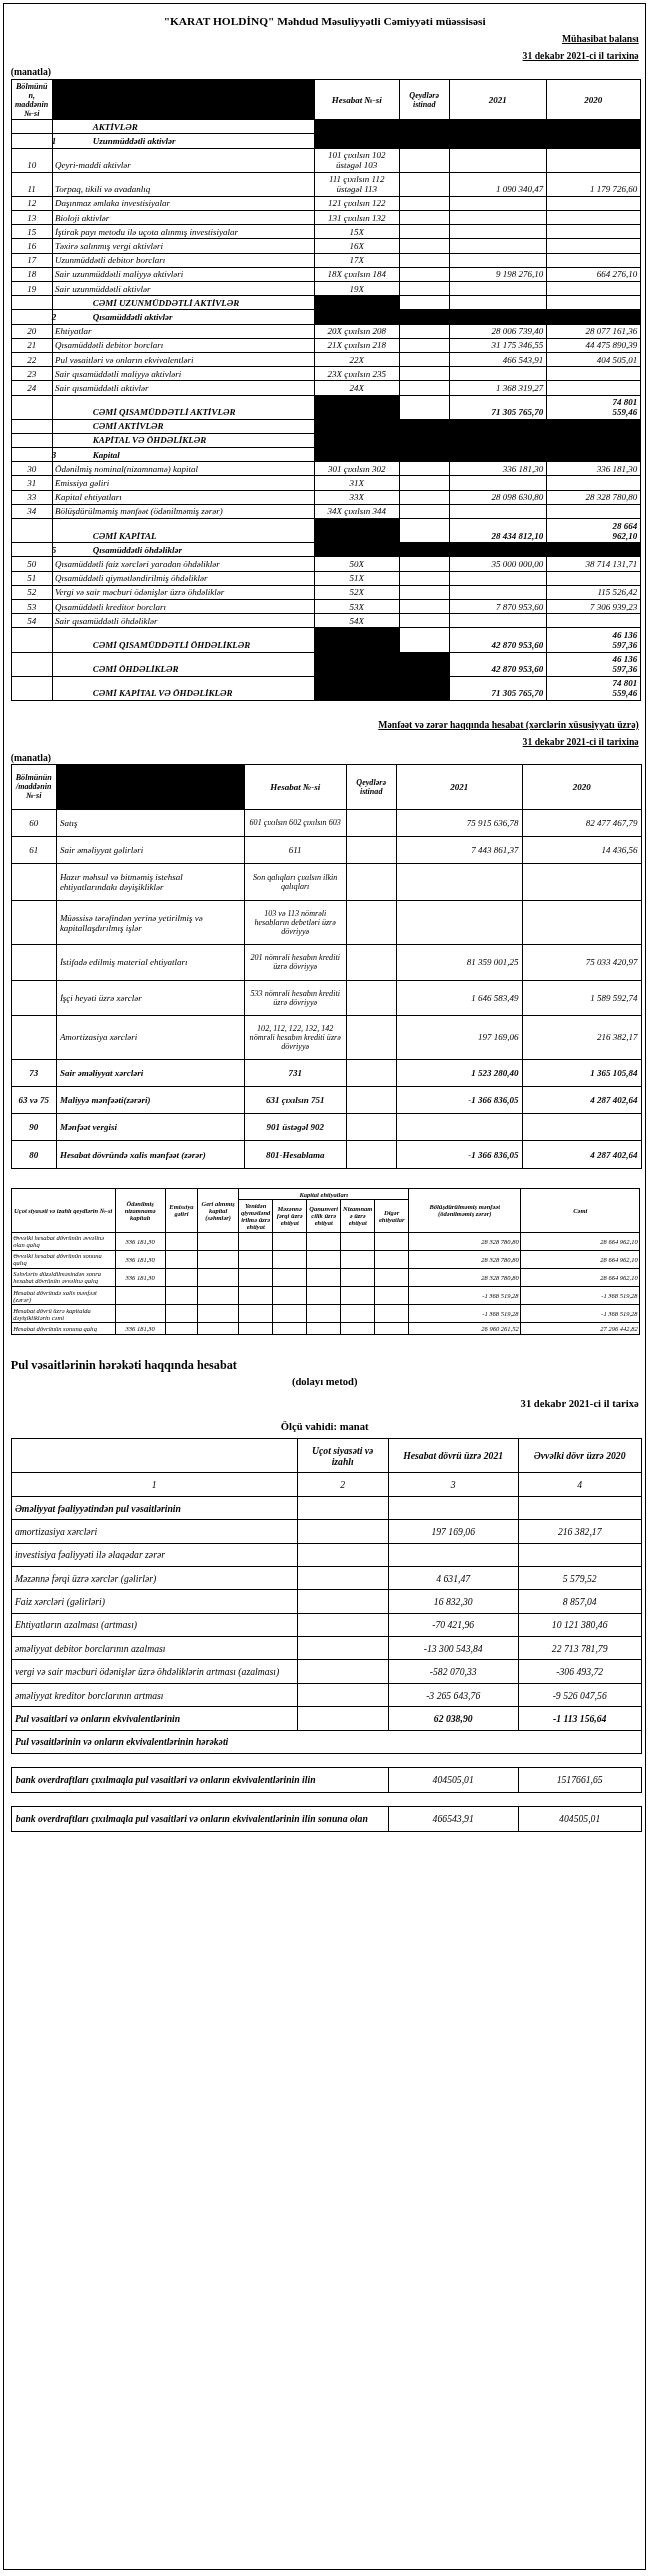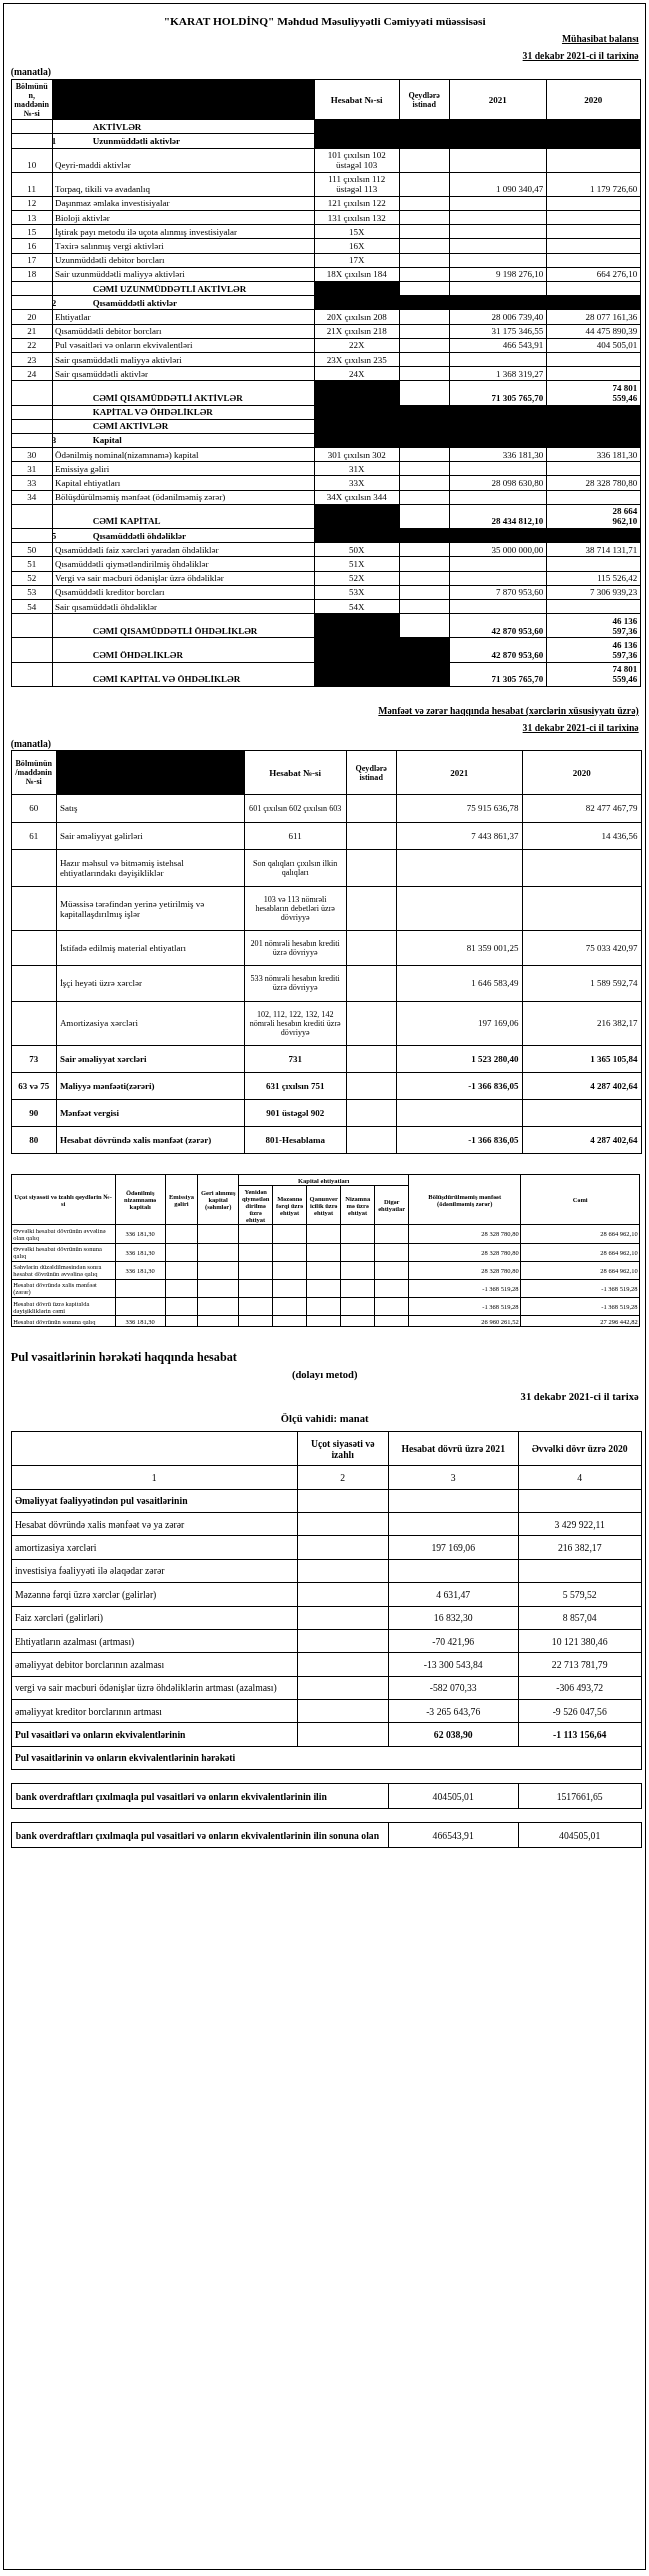--- a/index.html
+++ b/index.html
@@ -1,21 +1,21 @@
 <!DOCTYPE html>
 <html style="font-size:13px"><head>
 <meta charset="utf-8">
 <style>
   *{box-sizing:border-box;}
   body{margin:0;padding:3.2px;background:#fff;color:#000;font-family:"Liberation Serif",serif;}
   .page{width:643px;min-height:2567px;border:0.8px solid #000;padding:8.1px 6.5px;background:#fff;}
   .t-company{text-align:center;font-weight:bold;font-size:11.4px;margin-top:3.2px;}
   .t-sub{text-align:right;font-weight:bold;font-size:9.7px;margin-top:6px;text-decoration:underline;}
   .unit-note{font-weight:bold;font-size:9.7px;padding-right:23px;margin:4.9px 0 1.6px;}
-  table{border-collapse:collapse;width:100%;table-layout:fixed;}
+  table{border-collapse:collapse;width:100%;table-layout:fixed;font-style:italic;}
   td{border:0.8px solid #000;padding:1.6px 2.4px;font-size:9px;vertical-align:bottom;word-wrap:break-word;overflow-wrap:break-word;}
   .b{font-weight:bold;padding-left:40px;}
   .c{text-align:center;}
   .r{text-align:right;}
   .d{background:#000;}
   .hd{font-weight:bold;text-align:center;vertical-align:middle;}
   .s{font-size:8.1px;}
   #balance-table{margin-top:1.6px;}
   #income-block{margin-top:18px;}
   #income-table td{padding:8.1px 3.2px;vertical-align:middle;}
@@ -134,20 +134,28 @@
         </tr>
         <tr>
           <td class="c">18</td>
           <td>Sair uzunmüddətli maliyyə aktivləri</td>
           <td class="c">18X çıxılsın 184</td>
           <td></td>
           <td class="r">9 198 276,10</td>
           <td class="r">664 276,10</td>
         </tr>
         <tr>
+          <td class="c">19</td>
+          <td>Sair uzunmüddətli aktivlər</td>
+          <td class="c">19X</td>
+          <td></td>
+          <td></td>
+          <td></td>
+        </tr>
+        <tr>
           <td></td>
           <td class="b">CƏMİ UZUNMÜDDƏTLİ AKTİVLƏR</td>
           <td class="d"></td>
           <td></td>
           <td></td>
           <td></td>
         </tr>
         <tr>
           <td class="c b">2</td>
           <td class="b">Qısamüddətli aktivlər</td>
@@ -199,29 +207,29 @@
         <tr>
           <td></td>
           <td class="b">CƏMİ QISAMÜDDƏTLİ AKTİVLƏR</td>
           <td class="d"></td>
           <td></td>
           <td class="r b">71 305 765,70</td>
           <td class="r b">74 801 559,46</td>
         </tr>
         <tr>
           <td></td>
+          <td class="b">CƏMİ AKTİVLƏR</td>
+          <td class="d"></td>
+          <td class="d"></td>
+          <td class="d"></td>
+          <td class="d"></td>
+        </tr>
+        <tr>
+          <td></td>
           <td class="b">KAPİTAL VƏ ÖHDƏLİKLƏR</td>
-          <td class="d"></td>
-          <td class="d"></td>
-          <td class="d"></td>
-          <td class="d"></td>
-        </tr>
-        <tr>
-          <td></td>
-          <td class="b">CƏMİ AKTİVLƏR</td>
           <td class="d"></td>
           <td class="d"></td>
           <td class="d"></td>
           <td class="d"></td>
         </tr>
         <tr>
           <td class="c b">3</td>
           <td class="b">Kapital</td>
           <td class="d"></td>
           <td class="d"></td>
@@ -595,26 +603,20 @@
             <td class="c">3</td>
             <td class="c">4</td>
           </tr>
           <tr>
             <td class="b">Əməliyyat fəaliyyətindən pul vəsaitlərinin</td>
             <td></td>
             <td></td>
             <td></td>
           </tr>
           <tr>
-            <td>Hesabat dövründə xalis mənfəət və ya zərər</td>
-            <td></td>
-            <td></td>
-            <td class="c">3 429 922,11</td>
-          </tr>
-          <tr>
             <td>amortizasiya xərcləri</td>
             <td></td>
             <td class="c">197 169,06</td>
             <td class="c">216 382,17</td>
           </tr>
           <tr>
             <td>investisiya fəaliyyəti ilə əlaqədar zərər</td>
             <td></td>
             <td></td>
             <td></td>

